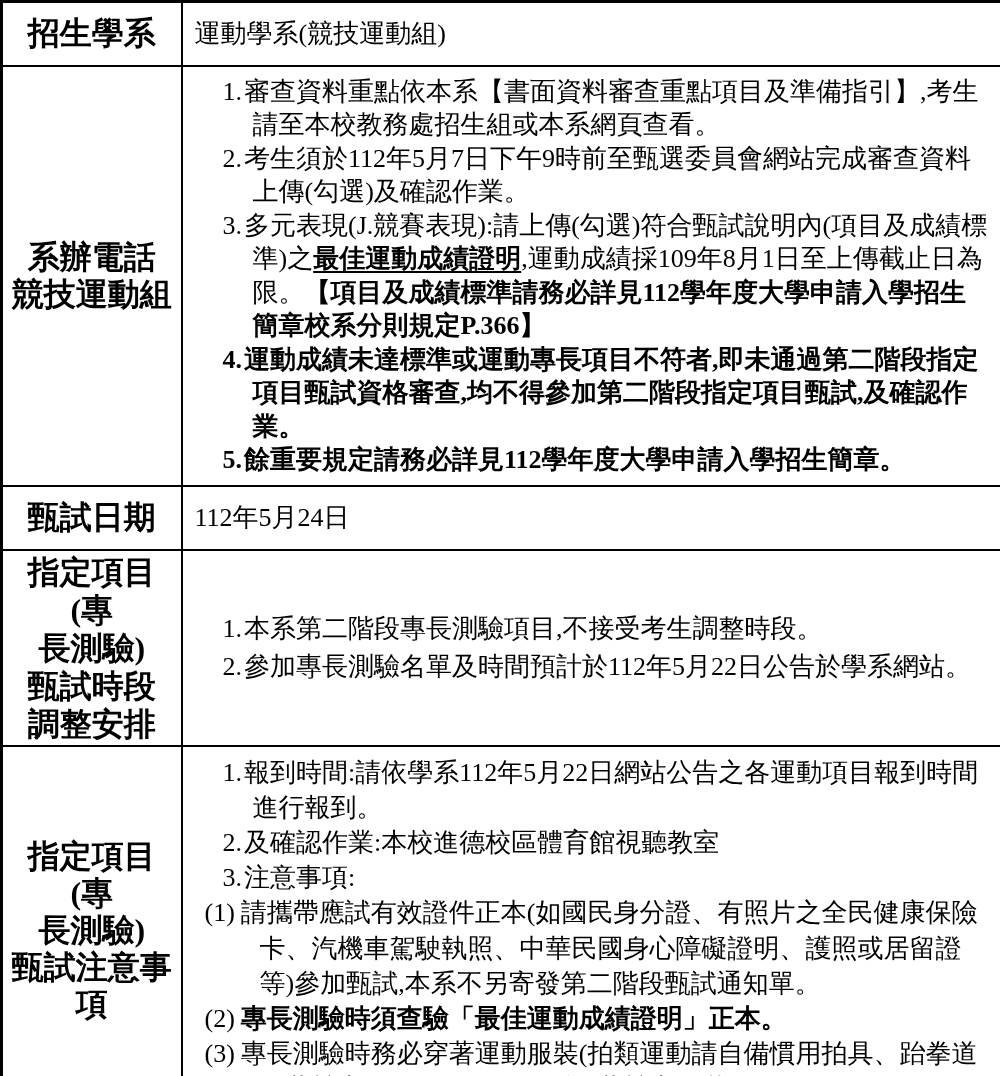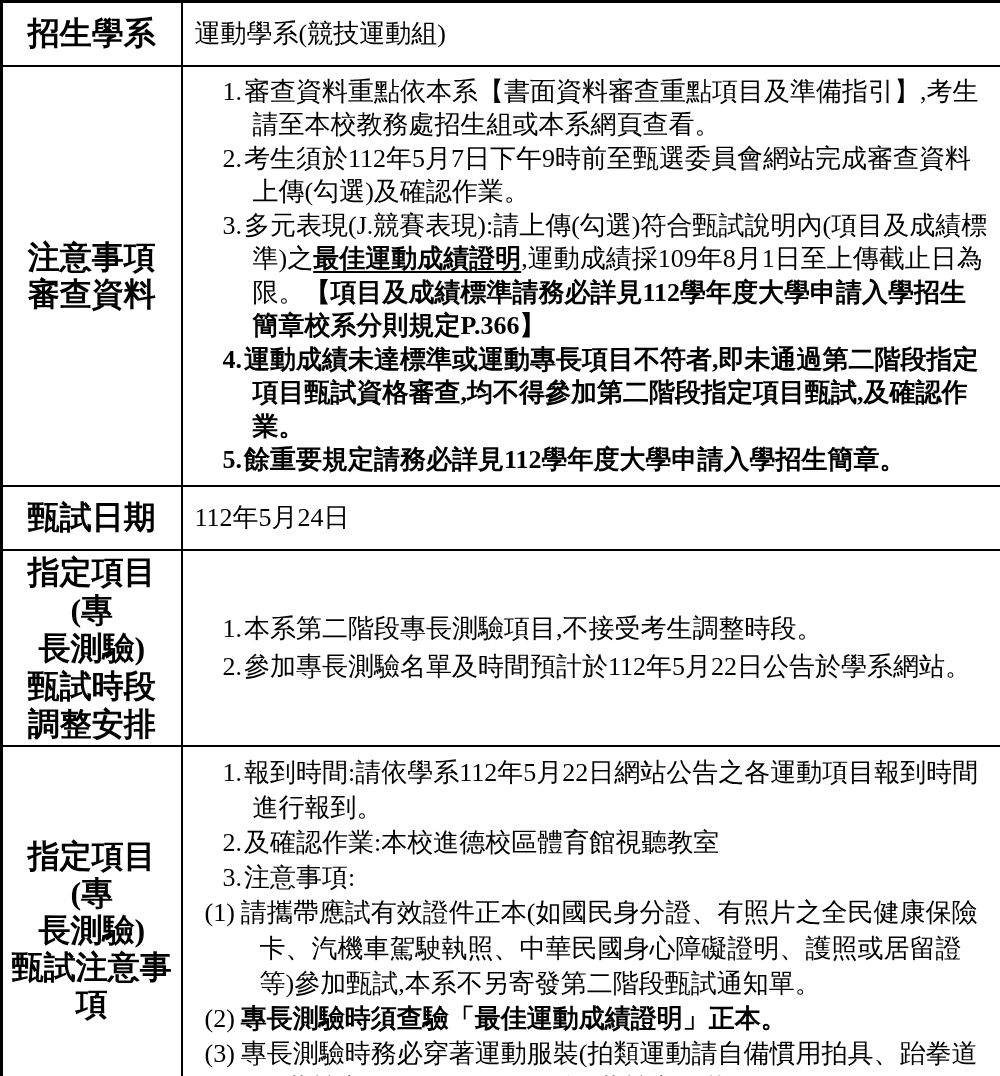--- a/index.html
+++ b/index.html
@@ -79,22 +79,22 @@
   </colgroup>
 
   <tbody>
       <tr style="height:64px;">
     <td class="lbl">招生學系</td>
     <td class="val" colspan="3">運動學系(競技運動組)</td>
   </tr>
 
   <tr class="r2" style="height:371px;">
     <td class="lbl">
-      <div>注意事項</div>
-      <div>審查資料</div>
+      <div>系辦電話</div>
+      <div>競技運動組</div>
     </td>
     <td class="content" colspan="3">
       <div class="item"><span class="num">1.</span><span>審查資料重點依本系【書面資料審查重點項目及準備指引】,考生請至本校教務處招生組或本系網頁查看。</span></div>
       <div class="item"><span class="num">2.</span><span>考生須於112年5月7日下午9時前至甄選委員會網站完成審查資料上傳(勾選)及確認作業。</span></div>
       <div class="item"><span class="num">3.</span><span>多元表現(J.競賽表現):請上傳(勾選)符合甄試說明內(項目及成績標準)之</span><span class="bu">最佳運動成績證明</span><span>,運動成績採109年8月1日至上傳截止日為限。</span><span class="bold">【項目及成績標準請務必詳見112學年度大學申請入學招生簡章校系分則規定P.366】</span></div>
       <div class="item bold"><span class="num">4.</span><span>運動成績未達標準或運動專長項目不符者,即未通過第二階段指定項目甄試資格審查,均不得參加第二階段指定項目甄試,及確認作業。</span></div>
       <div class="item bold"><span class="num">5.</span><span>餘重要規定請務必詳見112學年度大學申請入學招生簡章。</span></div>
     </td>
   </tr>
 

